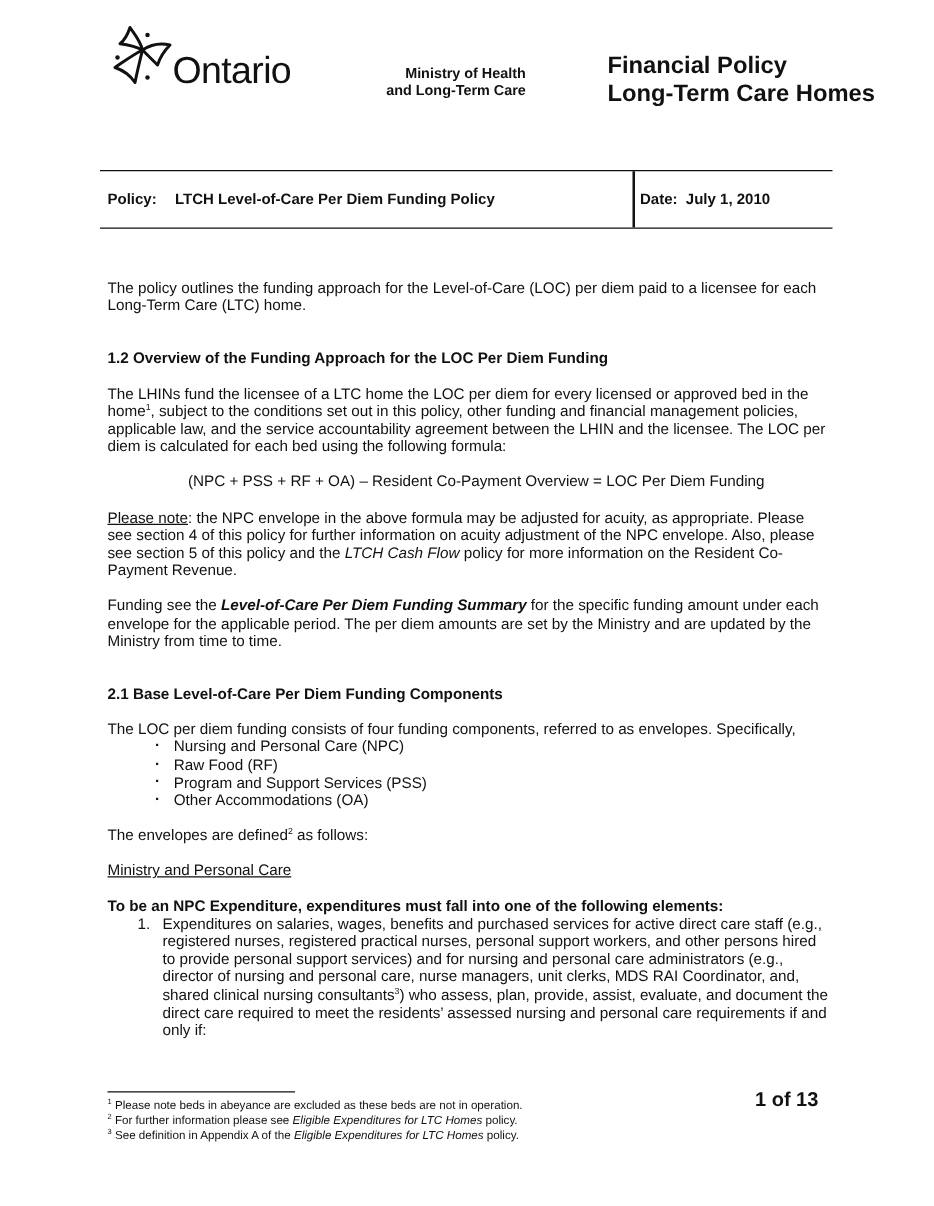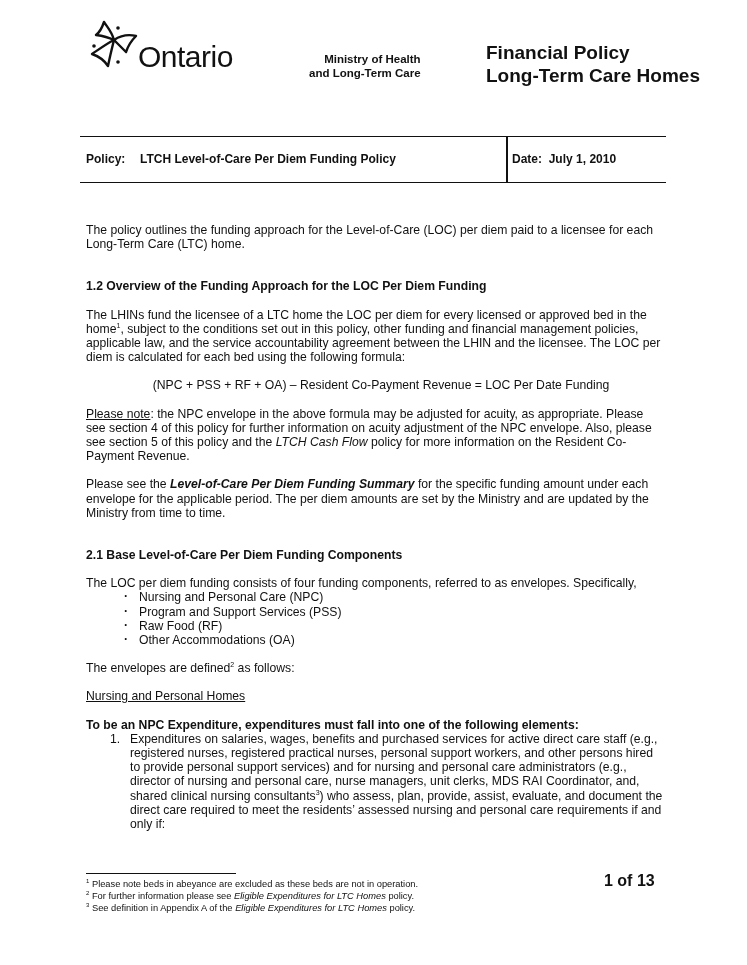--- a/index.html
+++ b/index.html
@@ -79,40 +79,40 @@
 
 <div class="abs content">
   <div class="gap-s"></div>
   <p>The policy outlines the funding approach for the Level-of-Care (LOC) per diem paid to a licensee for each Long-Term Care (LTC) home.</p>
   <div class="gap-m"></div>
 
   <h2>1.2 Overview of the Funding Approach for the LOC Per Diem Funding</h2>
   <div class="gap-s"></div>
   <p><span>The LHINs fund the licensee of a LTC home the LOC per diem for every licensed or approved bed in the home</span><sup>1</sup><span>, subject to the conditions set out in this policy, other funding and financial management policies, applicable law, and the service accountability agreement between the LHIN and the licensee.  The LOC per diem is calculated for each bed using the following formula:</span></p>
   <div class="gap-s"></div>
-  <p class="formula">(NPC + PSS + RF + OA) – Resident Co-Payment Revenue = LOC Per Date Funding</p>
+  <p class="formula">(NPC + PSS + RF + OA) – Resident Co-Payment Overview = LOC Per Diem Funding</p>
   <div class="gap-s"></div>
   <p><span class="u">Please note</span><span>: the NPC envelope in the above formula may be adjusted for acuity, as appropriate.  Please see section 4 of this policy for further information on acuity adjustment of the NPC envelope.  Also, please see section 5 of this policy and the </span><span class="i">LTCH Cash Flow</span><span> policy for more information on the Resident Co-Payment Revenue.</span></p>
   <div class="gap-s"></div>
-  <p><span>Please see the </span><span class="bi">Level-of-Care Per Diem Funding Summary</span><span> for the specific funding amount under each envelope for the applicable period.  The per diem amounts are set by the Ministry and are updated by the Ministry from time to time.</span></p>
+  <p><span>Funding see the </span><span class="bi">Level-of-Care Per Diem Funding Summary</span><span> for the specific funding amount under each envelope for the applicable period.  The per diem amounts are set by the Ministry and are updated by the Ministry from time to time.</span></p>
   <div class="gap-m"></div>
 
   <h2>2.1 Base Level-of-Care Per Diem Funding Components</h2>
   <div class="gap-s"></div>
   <p>The LOC per diem funding consists of four funding components, referred to as envelopes.  Specifically,</p>
   <ul class="bullets">
     <li>Nursing and Personal Care (NPC)</li>
+    <li>Raw Food (RF)</li>
     <li>Program and Support Services (PSS)</li>
-    <li>Raw Food (RF)</li>
     <li>Other Accommodations (OA)</li>
   </ul>
   <div class="gap-s"></div>
   <p><span>The envelopes are defined</span><sup>2</sup><span> as follows:</span></p>
   <div class="gap-s"></div>
-  <p class="u">Nursing and Personal Homes</p>
+  <p class="u">Ministry and Personal Care</p>
   <div class="gap-s"></div>
   <p style="font-weight:bold;">To be an NPC Expenditure, expenditures must fall into one of the following elements:</p>
   <ol class="items">
     <li>
       <span class="num">1.</span><span>Expenditures on salaries, wages, benefits and purchased services for active direct care staff (e.g., registered nurses, registered practical nurses, personal support workers, and other persons hired to provide personal support services) and for nursing and personal care administrators (e.g., director of nursing and personal care, nurse managers, unit clerks, MDS RAI Coordinator, and, shared clinical nursing consultants</span><sup>3</sup><span>) who assess, plan, provide, assist, evaluate, and document the direct care required to meet the residents’ assessed nursing and personal care requirements if and only if:</span>
     </li>
   </ol>
 </div>
 
 <div class="abs fn-rule"></div>

